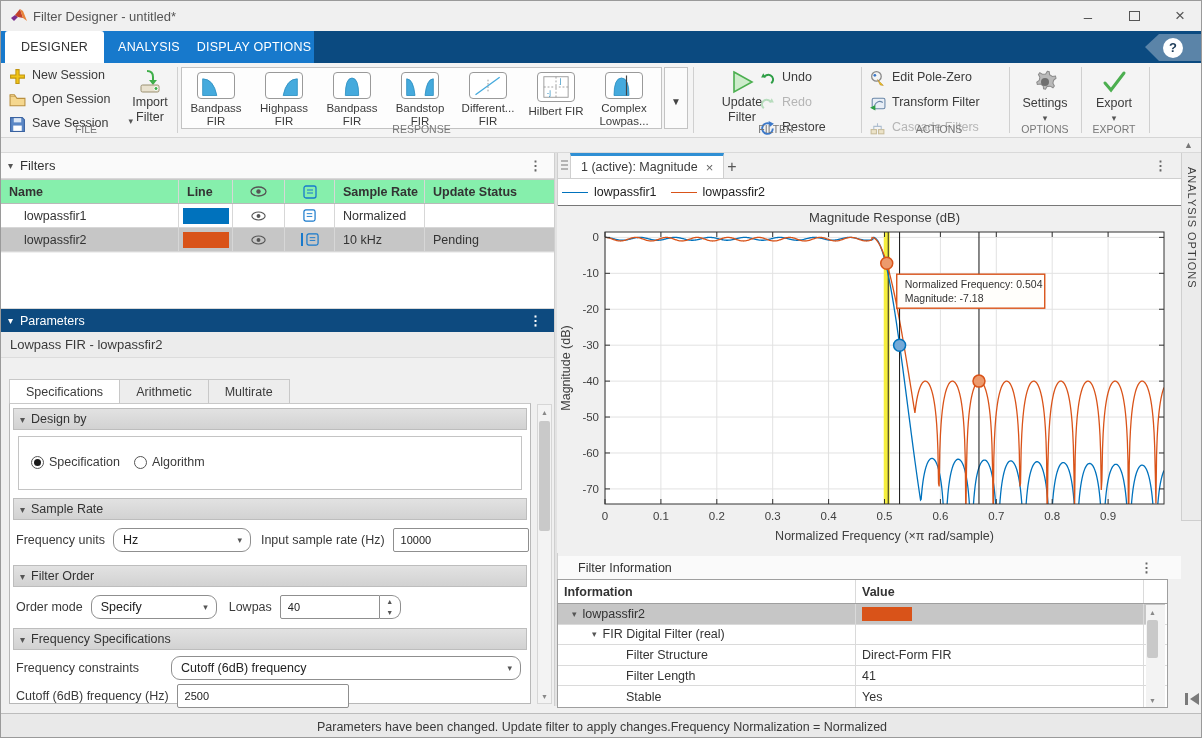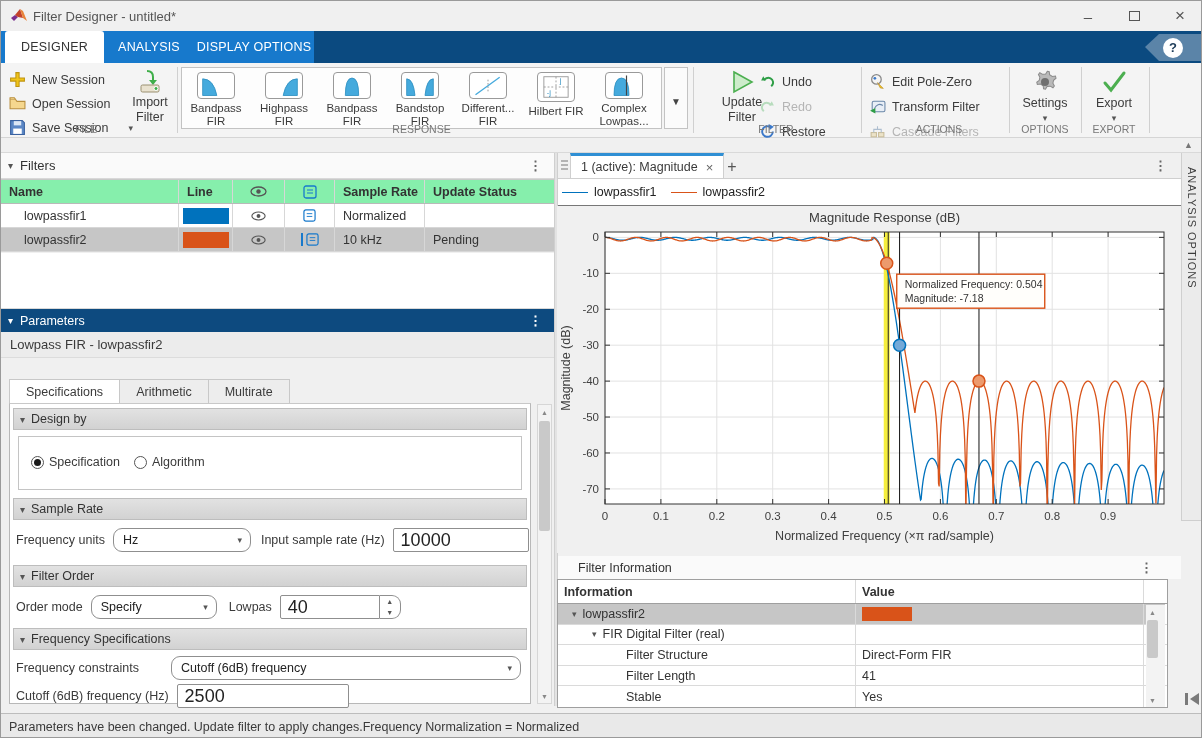--- a/index.html
+++ b/index.html
@@ -23,21 +23,21 @@
   .ts-tab.active { background:#fff; color:#333; border-radius:3px 3px 0 0; }
   #help-tag { position:absolute; right:0; top:33px; width:56px; height:27px; background:#5b84a8;
               clip-path:polygon(14px 0, 56px 0, 56px 27px, 14px 27px, 0 13px); display:flex; align-items:center; justify-content:center; }
   #help-tag .qcirc { width:20px; height:20px; background:#fff; border-radius:50%; color:#1b3a57; font-weight:bold;
                      font-size:13px; display:flex; align-items:center; justify-content:center; }
 
   
   #ribbon { left:0; top:62px; width:1202px; height:75px; background:#f4f4f4; border-bottom:1px solid #d5d5d5; }
   .gsep { position:absolute; top:4px; width:1px; height:66px; background:#d0d0d0; }
   .grp-label { position:absolute; bottom:2px; font-size:10.5px; color:#777; text-align:center; }
-  .r-item { display:flex; align-items:center; gap:6px; font-size:12.5px; color:#3b3b3b; height:23px; }
+  .r-item { display:flex; align-items:flex-start; gap:6px; font-size:12.5px; color:#3b3b3b; height:23px; }
   .r-item.disabled { color:#b5b5b5; }
   .icon16 { width:17px; height:17px; flex:0 0 auto; }
   .caret { color:#555; font-size:9px; }
   .bigbtn { position:absolute; display:flex; flex-direction:column; align-items:center; font-size:12.5px; color:#3b3b3b; text-align:center; line-height:15px; }
   #gallery { position:absolute; left:180px; top:4px; width:481px; height:62px; background:#fdfdfd; border:1px solid #c3c3c3; display:flex; }
   .gal-item { width:68px; display:flex; flex-direction:column; align-items:center; padding-top:4px; font-size:11.5px; color:#3b3b3b; line-height:13px; text-align:center; }
   .gal-icon { width:38px; height:30px; border:1px solid #9a9a9a; border-radius:4px; background:#fff; margin-bottom:3px; }
   #gal-caret { position:absolute; left:663px; top:4px; width:24px; height:62px; background:#fbfbfb; border:1px solid #c3c3c3; display:flex; align-items:flex-start; justify-content:center; padding-top:28px; color:#444; font-size:10px; }
   #ribbon-collapse-strip { left:0; top:137px; width:1202px; height:15px; background:#f0f0f0; border-bottom:1px solid #d9d9d9; }
   #ribbon-collapse { position:absolute; right:10px; top:2px; color:#777; font-size:9px; }
@@ -61,21 +61,21 @@
   #param-tabs { left:0; top:378px; width:553px; height:25px; display:flex; padding-left:8px; }
   .ptab { height:25px; padding:0 16px; display:flex; align-items:center; font-size:12.5px; color:#3b3b3b;
           background:#ededed; border:1px solid #c8c8c8; border-left:none; }
   .ptab:first-child { border-left:1px solid #c8c8c8; }
   .ptab.active { background:#fff; border-bottom:1px solid #fff; }
   #param-body { left:8px; top:402px; width:522px; height:301px; background:#fff; border:1px solid #b8b8b8; border-top:1px solid #c8c8c8; }
   .sec-hdr { position:absolute; left:3px; width:514px; height:22px; background:linear-gradient(#e2e2e2,#d2d2d2); border:1px solid #bdbdbd; display:flex; align-items:center; font-size:12.5px; color:#333; }
   .sec-hdr .panel-tri { margin:0 6px; }
   .fieldrow { position:absolute; display:flex; align-items:center; font-size:12.5px; color:#3a3a3a; }
   .dd { border:1px solid #8f8f8f; border-radius:9px; background:#fff; height:24px; display:flex; align-items:center; justify-content:space-between; padding:0 8px 0 9px; font-size:12.5px; color:#222; }
-  .inp { border:1px solid #8f8f8f; border-radius:2px; background:#fff; height:24px; padding:0 7px; font-size:18px; color:#222; font-family:"Liberation Sans",sans-serif; }
+  .inp { border:1px solid #8f8f8f; border-radius:2px; background:#fff; height:24px; padding:0 7px; font-size:11px; color:#222; font-family:"Liberation Sans",sans-serif; }
   .radio { width:13px; height:13px; border:1px solid #555; border-radius:50%; background:#fff; display:inline-flex; align-items:center; justify-content:center; margin-right:5px; }
   .radio.sel::after { content:""; width:7px; height:7px; background:#1a1a1a; border-radius:50%; }
   .spinner { width:21px; height:24px; border:1px solid #8f8f8f; border-left:none; border-radius:0 9px 9px 0; display:flex; flex-direction:column; }
   .spinner div { flex:1; display:flex; align-items:center; justify-content:center; font-size:7px; color:#555; }
   .vscroll { position:absolute; background:#f3f3f3; border:1px solid #d6d6d6; width:15px; }
   .vscroll .arr { position:absolute; left:0; width:13px; height:14px; display:flex; align-items:center; justify-content:center; font-size:7px; color:#888; }
   .vscroll .thumb { position:absolute; left:1px; width:11px; background:#c9c9c9; border-radius:2px; }
 
   #splitter { left:553px; top:152px; width:4px; height:553px; background:#e3e3e3; border-left:1px solid #cfcfcf; border-right:1px solid #cfcfcf; }
 
@@ -97,21 +97,21 @@
   .fi-row.hdr { height:24px; font-weight:bold; border-bottom:1px solid #9f9f9f; }
   .fi-cell { display:flex; align-items:center; padding-left:6px; overflow:hidden; border-right:1px solid #dadada; }
   .fi-row.sel .fi-cell { background:#c6c6c6; }
   .fi-tri { color:#555; font-size:9px; margin-right:6px; }
   #fi-scroll { position:absolute; right:1px; top:24px; width:19px; height:103px; background:#f3f3f3; }
   #analysis-rail { left:1180px; top:152px; width:22px; height:368px; background:#ebebeb; border:1px solid #cfcfcf; border-top:none; }
   #analysis-rail span { writing-mode:vertical-rl; font-size:11px; letter-spacing:1px; color:#3d3d3d; margin:14px 0 0 4px; display:inline-block; }
   #dock-icon { left:1182px; top:690px; width:18px; height:16px; }
 
   
-  #statusbar { left:0; top:712px; width:1202px; height:26px; background:#e9e9e9; border-top:1px solid #bcbcbc; display:flex; align-items:center; justify-content:flex-start; padding:0 8px; font-size:12.5px; color:#3a3a3a; }
+  #statusbar { left:0; top:712px; width:1202px; height:26px; background:#e9e9e9; border-top:1px solid #bcbcbc; display:flex; align-items:center; justify-content:center; padding:0 8px; font-size:12.5px; color:#3a3a3a; }
 </style>
 </head>
 <body>
 
 <div id="app">
 
   <div class="abs" id="titlebar">
     <svg class="abs" style="left:10px;top:7px" width="17" height="16" viewBox="0 0 17 16">
       <polygon points="0,10 4,7 7,9 3,13" fill="#7b2e8d"></polygon>
       <polygon points="4,7 9,1 12,10 7,9" fill="#c3432b"></polygon>

